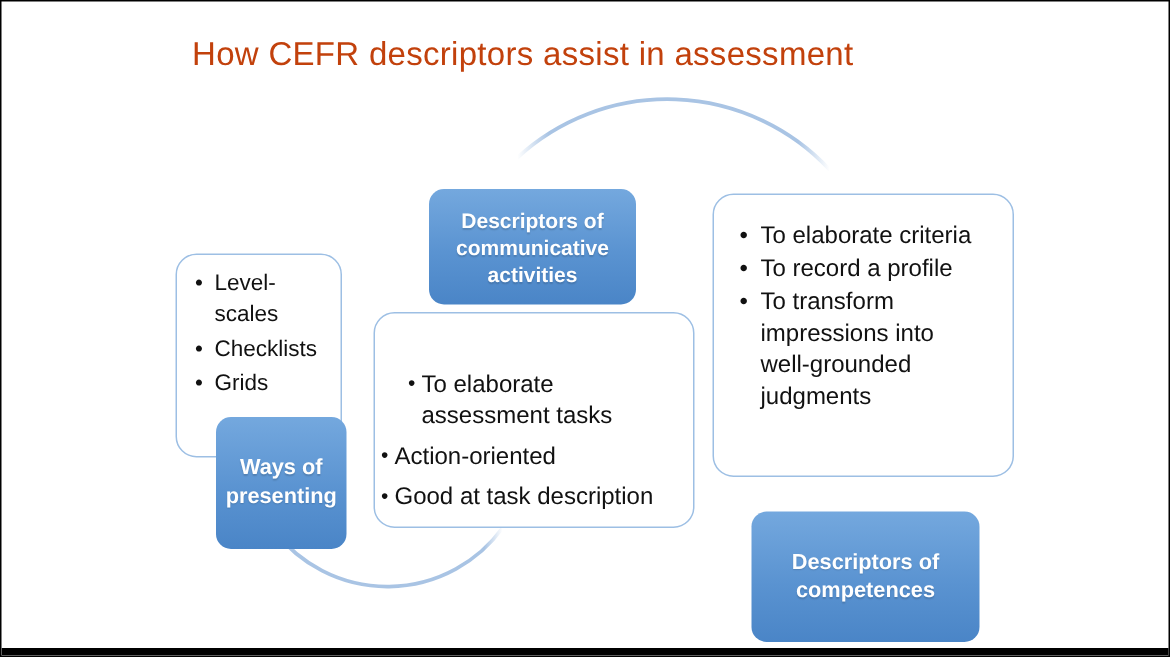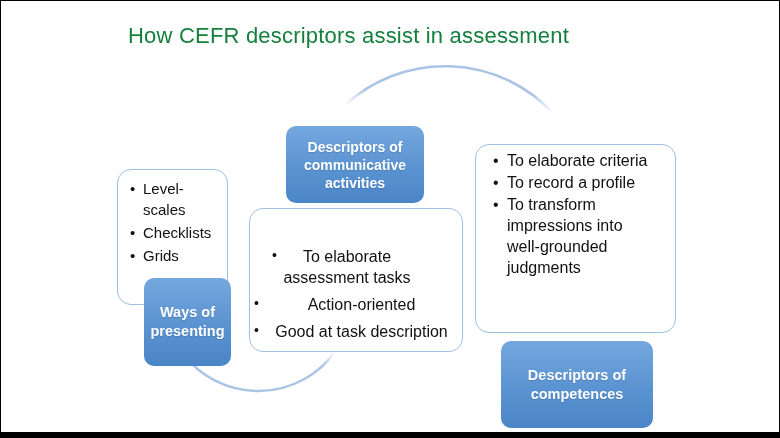--- a/index.html
+++ b/index.html
@@ -7,21 +7,21 @@
     position:relative;
     width:780px;height:438px;
     background:#ffffff;
     border:1px solid #000;
     box-sizing:border-box;
     overflow:hidden;
     font-family:"Liberation Sans", sans-serif;
   }
   #title{
     position:absolute;left:127px;top:22px;
-    font-size:22px;font-weight:400;color:#15803d;
+    font-size:22px;font-weight:400;color:#c2410c;
     letter-spacing:0.2px;white-space:nowrap;
   }
   #arcs{position:absolute;left:0;top:0;z-index:0;}
   .wbox{
     position:absolute;z-index:1;
     background:#ffffff;
     border:1.5px solid #9dbfe4;
     border-radius:14px;
     box-sizing:border-box;
     color:#111111;
@@ -35,28 +35,28 @@
     text-align:center;
     color:#ffffff;font-weight:700;
     text-shadow:0 1px 1px rgba(0,0,0,0.15);
   }
   
   #left-box{left:116px;top:168px;width:111px;height:136px;padding:8px 6px 0 12px;}
   #left-box ul{margin:0;padding:0;list-style:none;font-size:15px;line-height:21px;}
   #left-box li{position:relative;padding-left:13px;width:72px;margin-bottom:2px;}
   #left-box li::before{content:"\2022";position:absolute;left:0;top:0;}
   
-  #mid-box{left:248px;top:207px;width:214px;height:144px;padding:37px 2px 0 4px;text-align:center;}
+  #mid-box{left:248px;top:207px;width:214px;height:144px;padding:37px 2px 0 4px;}
   #mid-box ul{margin:0;padding:0;list-style:none;font-size:16px;line-height:21px;}
   #mid-box li{position:relative;padding-left:9px;}
   #mid-box li::before{content:"\2022";position:absolute;left:0;top:-1px;font-size:14px;}
   #mid-box li.indent{margin-left:18px;width:132px;}
   #mid-box li + li{margin-top:6px;}
   
-  #right-box{left:474px;top:143px;width:201px;height:189px;padding:5px 6px 0 17px;}
+  #right-box{left:474px;top:128px;width:201px;height:189px;padding:17px 6px 0 17px;}
   #right-box ul{margin:0;padding:0;list-style:none;font-size:16px;line-height:21px;}
   #right-box li{position:relative;padding-left:14px;width:152px;margin-bottom:1px;}
   #right-box li::before{content:"\2022";position:absolute;left:0;top:0;}
   
   #ways-box{left:143px;top:277px;width:87px;height:88px;font-size:14.5px;line-height:19px;padding:0 6px;}
   #comm-box{left:285px;top:125px;width:138px;height:77px;font-size:14px;line-height:18px;padding:0 0;}
   #comp-box{left:500px;top:340px;width:152px;height:87px;font-size:14.5px;line-height:19px;padding:16px 18px;}
   #bottom-bar{
     position:absolute;left:0;top:431px;width:780px;height:5px;
     background:#000;z-index:3;

